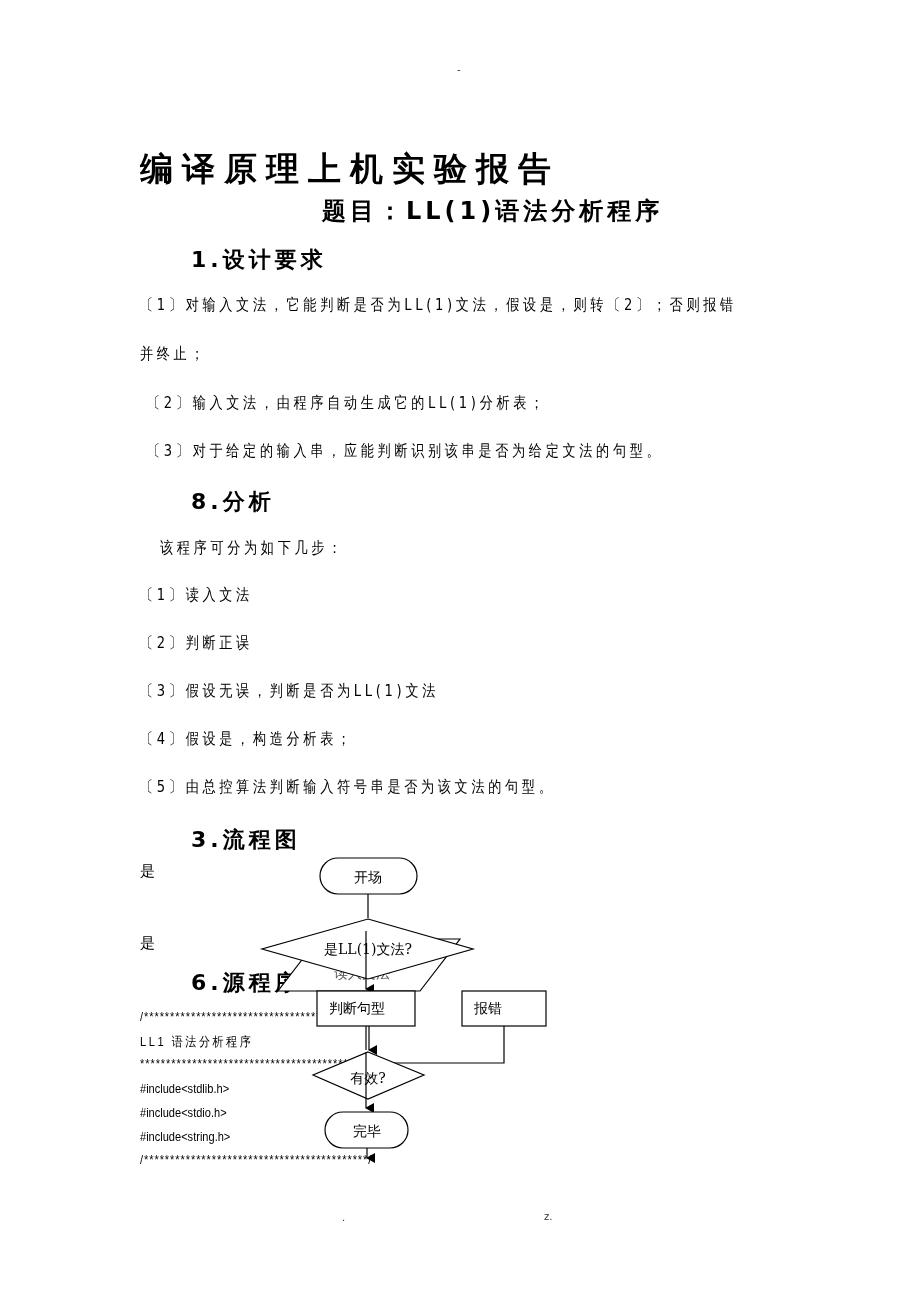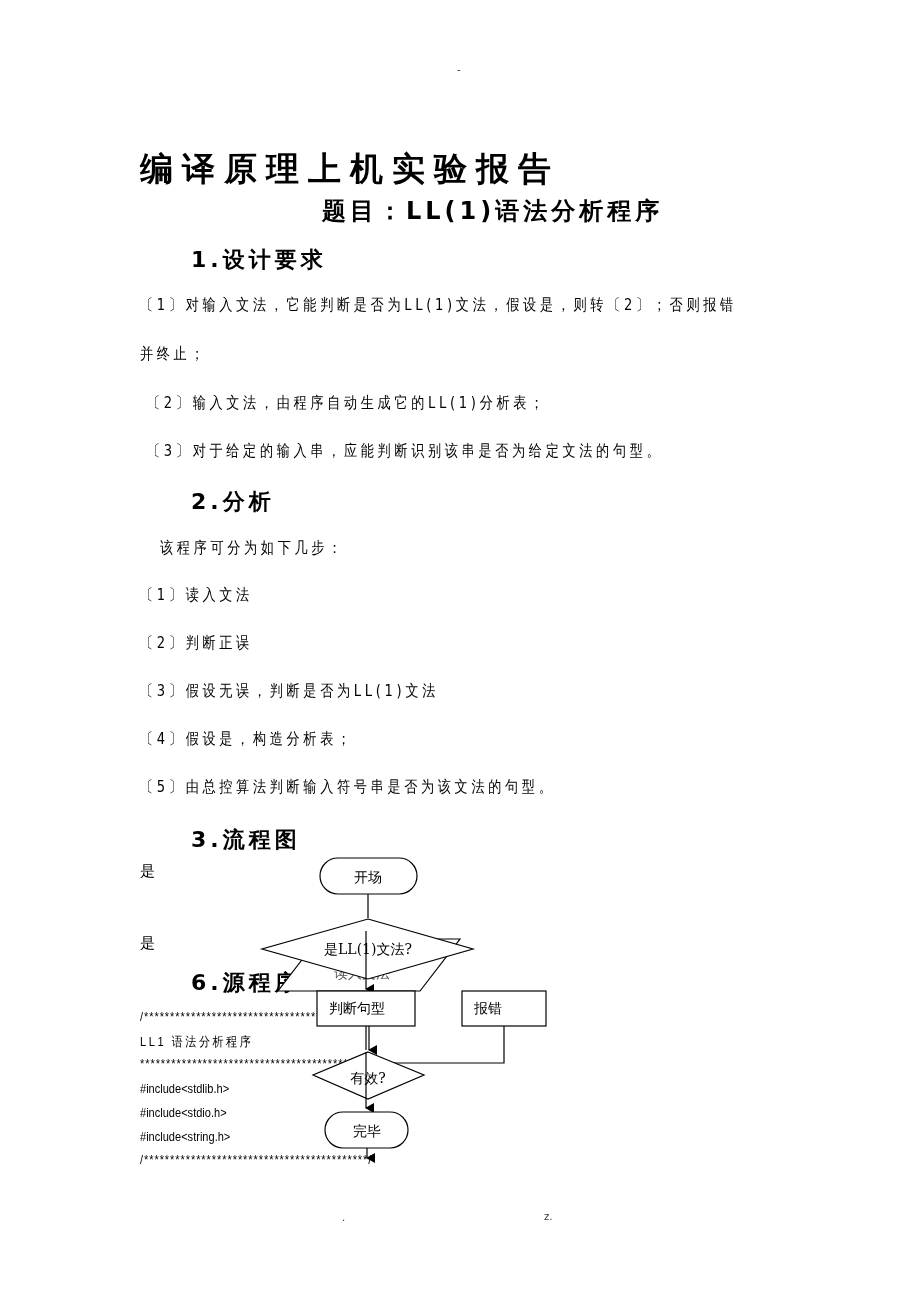--- a/index.html
+++ b/index.html
@@ -26,21 +26,21 @@
 
 <div class="abs title">编译原理上机实验报告</div>
 <div class="abs subtitle">题目：LL(1)语法分析程序</div>
 
 <div class="abs h2" style="top:245px;">1.设计要求</div>
 <div class="abs para" style="left:140px; top:295px;">〔1〕对输入文法，它能判断是否为LL(1)文法，假设是，则转〔2〕；否则报错</div>
 <div class="abs para" style="left:140px; top:344px;">并终止；</div>
 <div class="abs para" style="left:147px; top:393px;">〔2〕输入文法，由程序自动生成它的LL(1)分析表；</div>
 <div class="abs para" style="left:147px; top:441px;">〔3〕对于给定的输入串，应能判断识别该串是否为给定文法的句型。</div>
 
-<div class="abs h2" style="top:487px;">2.分析</div>
+<div class="abs h2" style="top:487px;">8.分析</div>
 <div class="abs para" style="left:160px; top:538px;">该程序可分为如下几步：</div>
 <div class="abs para" style="left:140px; top:585px;">〔1〕读入文法</div>
 <div class="abs para" style="left:140px; top:633px;">〔2〕判断正误</div>
 <div class="abs para" style="left:140px; top:681px;">〔3〕假设无误，判断是否为LL(1)文法</div>
 <div class="abs para" style="left:140px; top:729px;">〔4〕假设是，构造分析表；</div>
 <div class="abs para" style="left:140px; top:777px;">〔5〕由总控算法判断输入符号串是否为该文法的句型。</div>
 
 <div class="abs h2" style="top:825px;">3.流程图</div>
 <div class="abs side" style="top:862px;">是</div>
 <div class="abs side" style="top:934px;">是</div>

